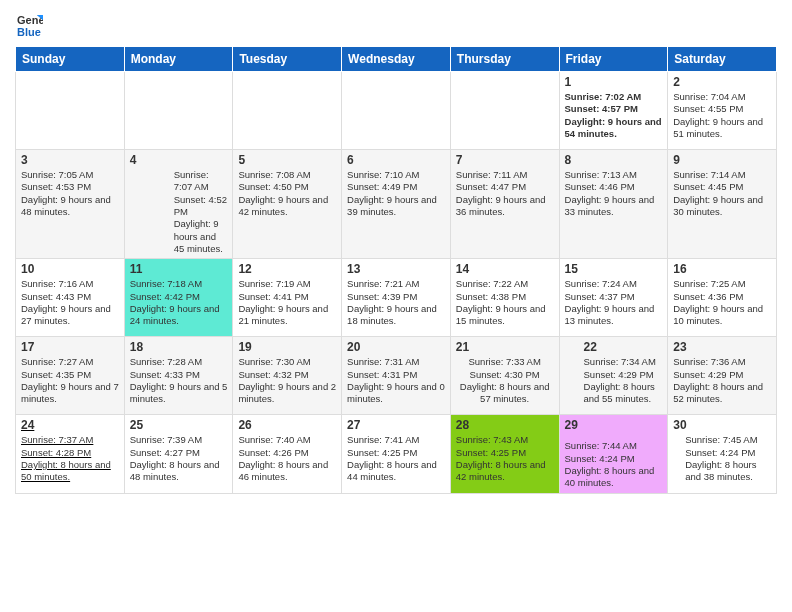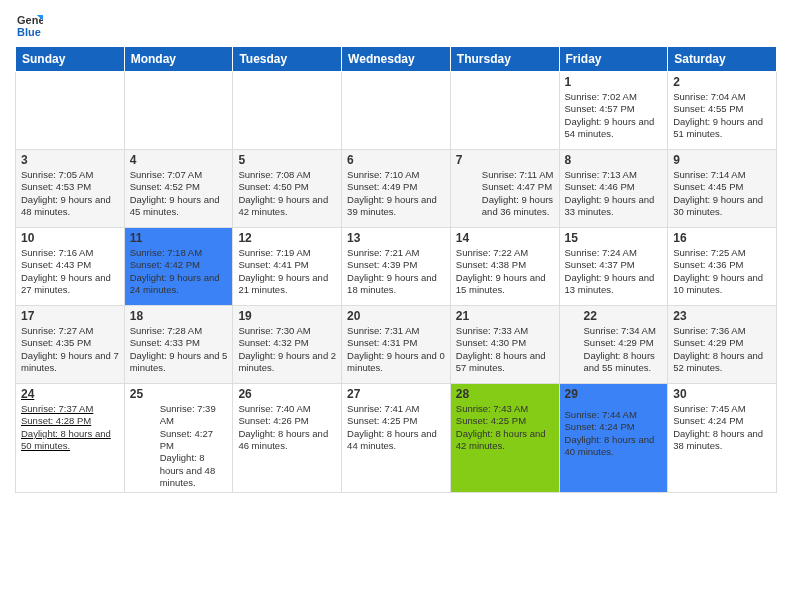--- a/index.html
+++ b/index.html
@@ -121,59 +121,59 @@
     </thead>
     <tbody id="calendar-body">
     <tr>
           <td class="empty-cell"></td>
           <td class="empty-cell"></td>
           <td class="empty-cell"></td>
           <td class="empty-cell"></td>
           <td class="empty-cell"></td>
           <td style="background: rgb(255, 255, 255);">
             <span class="day-num">1</span>
-            <div class="day-info" style="white-space: pre-line;">Sunrise: 7:02 AM
+            <div class="day-info" style="white-space: pre-line; font-weight: bold;">Sunrise: 7:02 AM
 Sunset: 4:57 PM
 Daylight: 9 hours and 54 minutes.</div>
           </td>
           <td style="background: rgb(255, 255, 255);">
             <span class="day-num">2</span>
             <div class="day-info" style="white-space: pre-line;">Sunrise: 7:04 AM
 Sunset: 4:55 PM
 Daylight: 9 hours and 51 minutes.</div>
           </td>
         </tr>
         <tr>
           <td style="background: rgb(245, 245, 245);">
             <span class="day-num">3</span>
             <div class="day-info" style="white-space: pre-line;">Sunrise: 7:05 AM
 Sunset: 4:53 PM
 Daylight: 9 hours and 48 minutes.</div>
           </td>
           <td style="background: rgb(245, 245, 245);">
             <span class="day-num">4</span>
-            <div class="day-info" style="white-space: pre-line;">Sunrise: 7:07 AM
+            <div class="day-info" style="white-space: pre-line; margin-left: 44px;">Sunrise: 7:07 AM
 Sunset: 4:52 PM
 Daylight: 9 hours and 45 minutes.</div>
           </td>
           <td style="background: rgb(245, 245, 245);">
             <span class="day-num">5</span>
             <div class="day-info" style="white-space: pre-line;">Sunrise: 7:08 AM
 Sunset: 4:50 PM
 Daylight: 9 hours and 42 minutes.</div>
           </td>
           <td style="background: rgb(245, 245, 245);">
             <span class="day-num">6</span>
             <div class="day-info" style="white-space: pre-line;">Sunrise: 7:10 AM
 Sunset: 4:49 PM
 Daylight: 9 hours and 39 minutes.</div>
           </td>
           <td style="background: rgb(245, 245, 245);">
             <span class="day-num">7</span>
-            <div class="day-info" style="white-space: pre-line; margin-left: 26px;">Sunrise: 7:11 AM
+            <div class="day-info" style="white-space: pre-line;">Sunrise: 7:11 AM
 Sunset: 4:47 PM
 Daylight: 9 hours and 36 minutes.</div>
           </td>
           <td style="background: rgb(245, 245, 245);">
             <span class="day-num">8</span>
             <div class="day-info" style="white-space: pre-line;">Sunrise: 7:13 AM
 Sunset: 4:46 PM
 Daylight: 9 hours and 33 minutes.</div>
           </td>
           <td style="background: rgb(245, 245, 245);">
@@ -183,21 +183,21 @@
 Daylight: 9 hours and 30 minutes.</div>
           </td>
         </tr>
         <tr>
           <td style="background: rgb(255, 255, 255);">
             <span class="day-num">10</span>
             <div class="day-info" style="white-space: pre-line;">Sunrise: 7:16 AM
 Sunset: 4:43 PM
 Daylight: 9 hours and 27 minutes.</div>
           </td>
-          <td style="background: #3b82f6;">
+          <td style="background: #5eead4;">
             <span class="day-num">11</span>
             <div class="day-info" style="white-space: pre-line;">Sunrise: 7:18 AM
 Sunset: 4:42 PM
 Daylight: 9 hours and 24 minutes.</div>
           </td>
           <td style="background: rgb(255, 255, 255);">
             <span class="day-num">12</span>
             <div class="day-info" style="white-space: pre-line;">Sunrise: 7:19 AM
 Sunset: 4:41 PM
 Daylight: 9 hours and 21 minutes.</div>
@@ -247,21 +247,21 @@
 Daylight: 9 hours and 2 minutes.</div>
           </td>
           <td style="background: rgb(245, 245, 245);">
             <span class="day-num">20</span>
             <div class="day-info" style="white-space: pre-line;">Sunrise: 7:31 AM
 Sunset: 4:31 PM
 Daylight: 9 hours and 0 minutes.</div>
           </td>
           <td style="background: rgb(245, 245, 245);">
             <span class="day-num">21</span>
-            <div class="day-info" style="white-space: pre-line;">Sunrise: 7:33 AM
+            <div class="day-info" style="white-space: pre-line; text-align: center;">Sunrise: 7:33 AM
 Sunset: 4:30 PM
 Daylight: 8 hours and 57 minutes.</div>
           </td>
           <td style="background: rgb(245, 245, 245); padding-left: 24px;">
             <span class="day-num">22</span>
             <div class="day-info" style="white-space: pre-line;">Sunrise: 7:34 AM
 Sunset: 4:29 PM
 Daylight: 8 hours and 55 minutes.</div>
           </td>
           <td style="background: rgb(245, 245, 245); margin-top: 22px;">
@@ -273,21 +273,21 @@
         </tr>
         <tr>
           <td style="background: rgb(255, 255, 255); text-decoration: underline;">
             <span class="day-num">24</span>
             <div class="day-info" style="white-space: pre-line;">Sunrise: 7:37 AM
 Sunset: 4:28 PM
 Daylight: 8 hours and 50 minutes.</div>
           </td>
           <td style="background: rgb(255, 255, 255);">
             <span class="day-num">25</span>
-            <div class="day-info" style="white-space: pre-line; margin-left: 30px;">Sunrise: 7:39 AM
+            <div class="day-info" style="white-space: pre-line;">Sunrise: 7:39 AM
 Sunset: 4:27 PM
 Daylight: 8 hours and 48 minutes.</div>
           </td>
           <td style="background: rgb(255, 255, 255);">
             <span class="day-num">26</span>
             <div class="day-info" style="white-space: pre-line;">Sunrise: 7:40 AM
 Sunset: 4:26 PM
 Daylight: 8 hours and 46 minutes.</div>
           </td>
           <td style="background: rgb(255, 255, 255);">
@@ -295,28 +295,28 @@
             <div class="day-info" style="white-space: pre-line;">Sunrise: 7:41 AM
 Sunset: 4:25 PM
 Daylight: 8 hours and 44 minutes.</div>
           </td>
           <td style="background: #84cc16;">
             <span class="day-num">28</span>
             <div class="day-info" style="white-space: pre-line;">Sunrise: 7:43 AM
 Sunset: 4:25 PM
 Daylight: 8 hours and 42 minutes.</div>
           </td>
-          <td style="background: #3b82f6;">
+          <td style="background: #f0abfc;">
             <span class="day-num">29</span>
             <div class="day-info" style="white-space: pre-line; margin-top: 8px;">Sunrise: 7:44 AM
 Sunset: 4:24 PM
 Daylight: 8 hours and 40 minutes.</div>
           </td>
           <td style="background: rgb(255, 255, 255);">
             <span class="day-num">30</span>
-            <div class="day-info" style="white-space: pre-line;">Sunrise: 7:45 AM
+            <div class="day-info" style="white-space: pre-line; margin-left: 12px;">Sunrise: 7:45 AM
 Sunset: 4:24 PM
 Daylight: 8 hours and 38 minutes.</div>
           </td>
         </tr>
       </tbody>
   </table>
 </div>
 
 </body></html>

